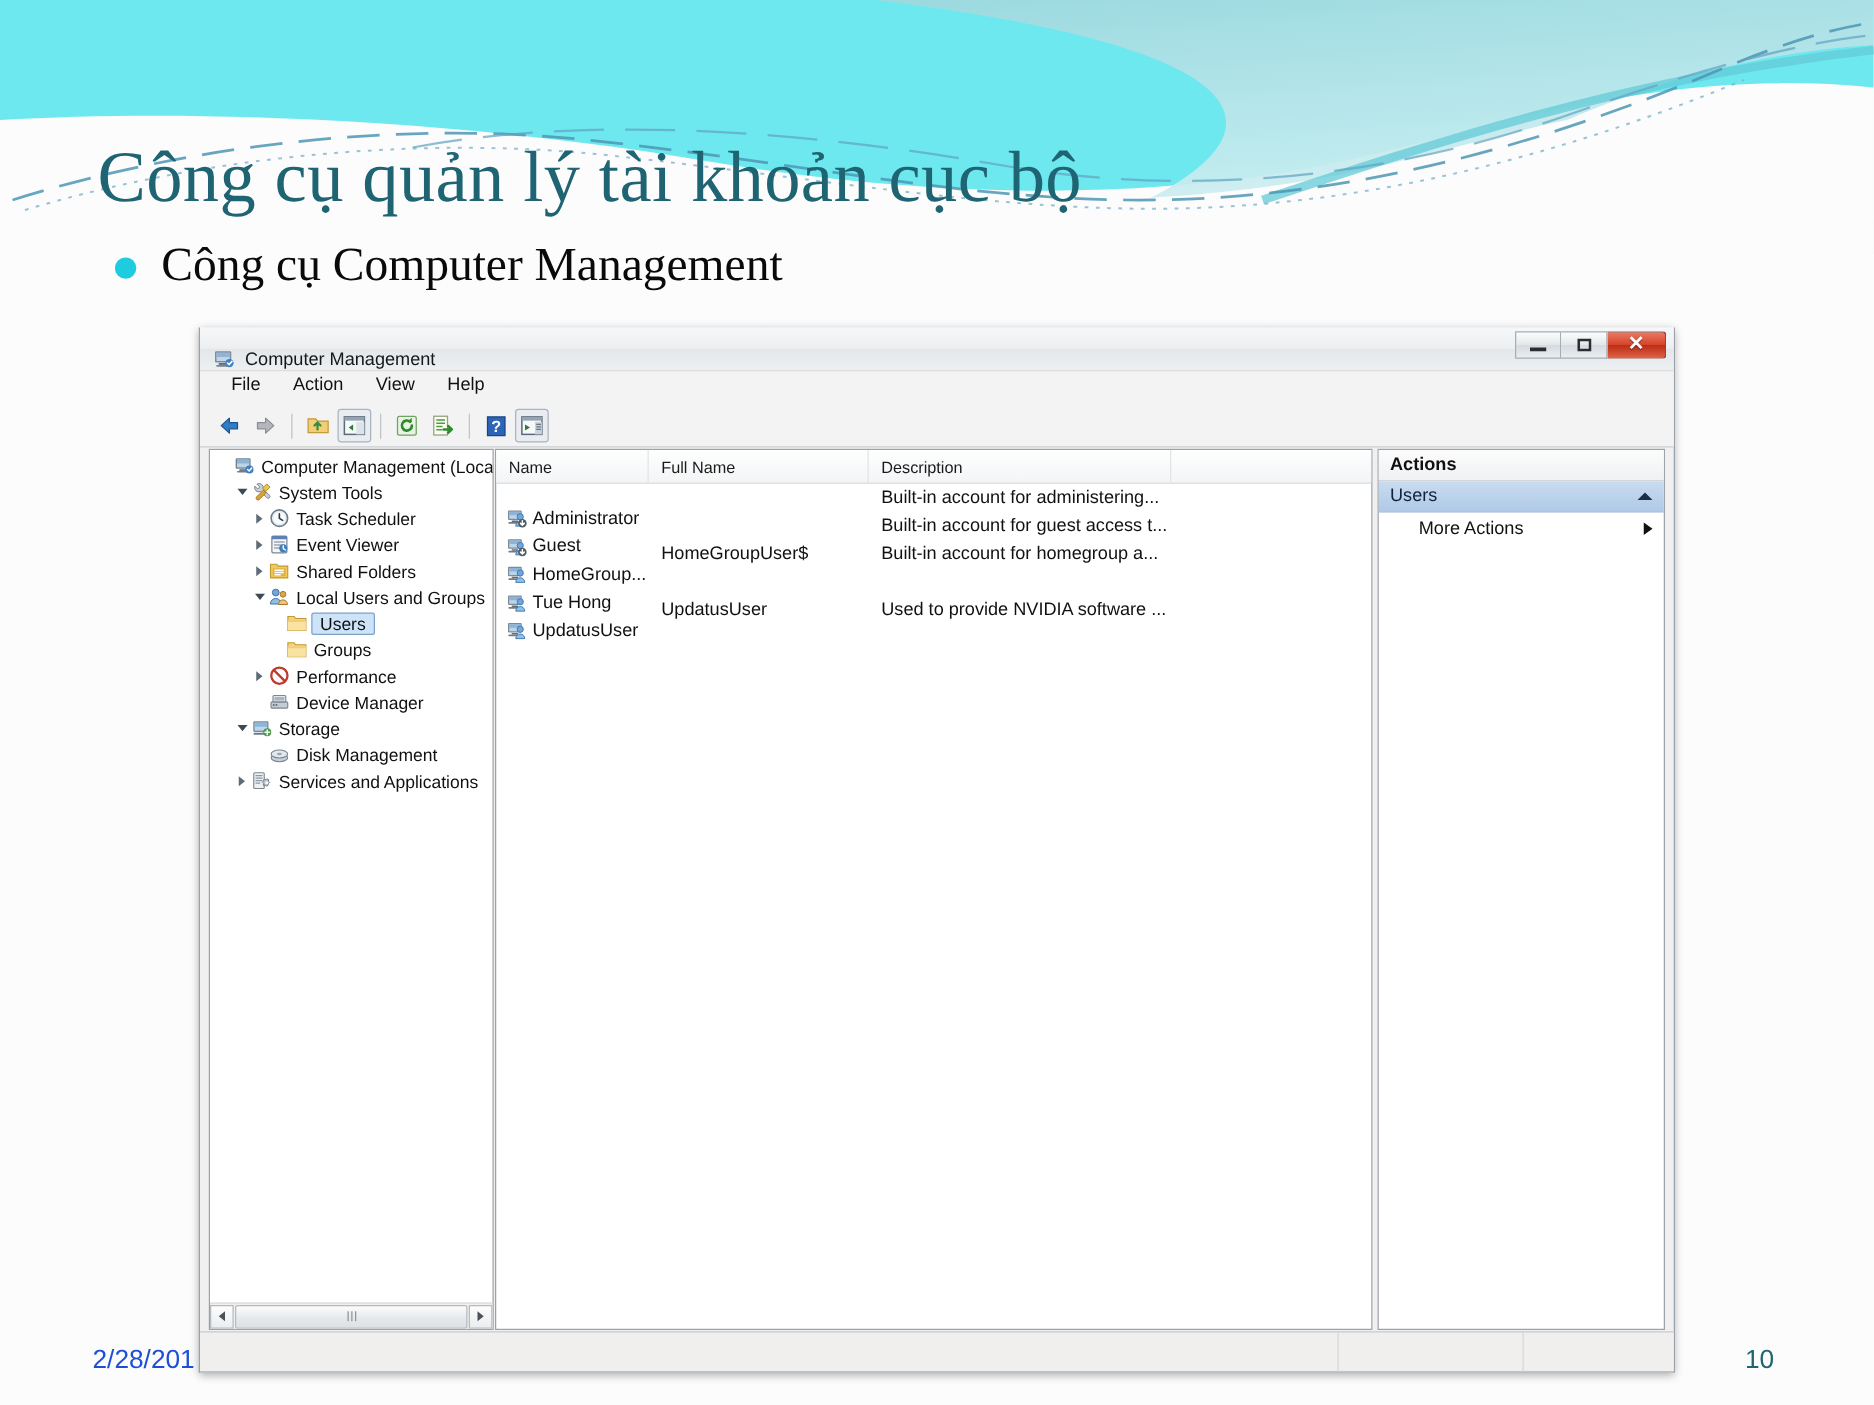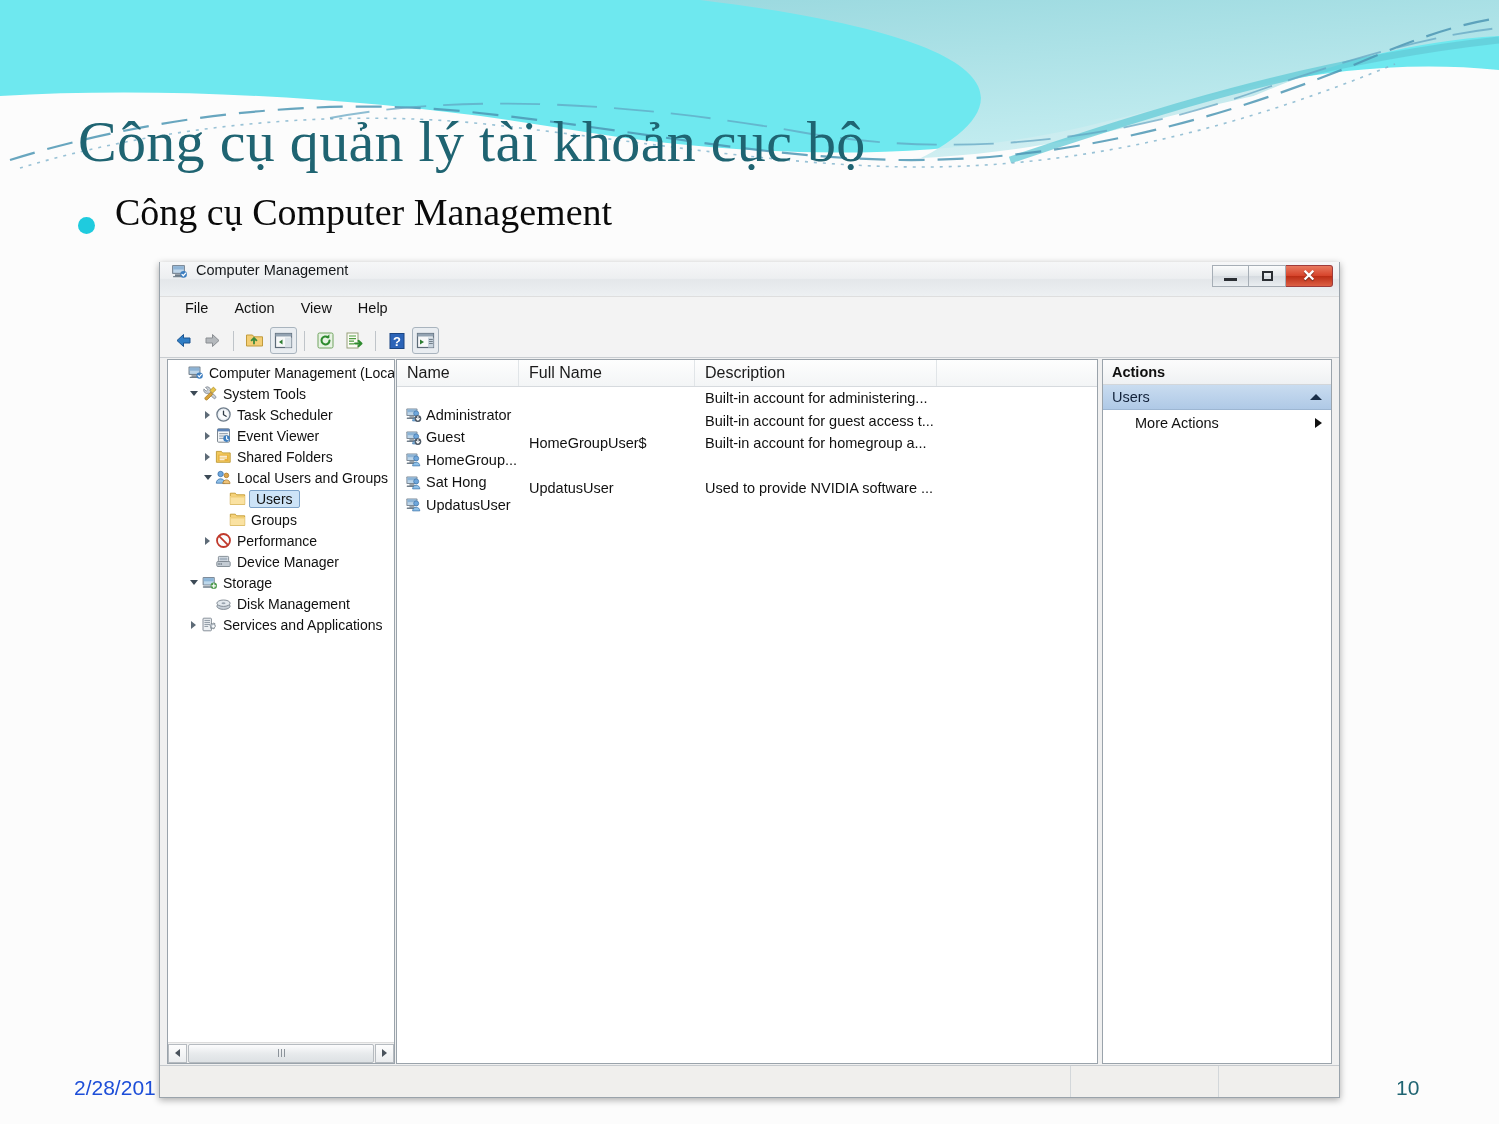--- a/index.html
+++ b/index.html
@@ -16,22 +16,22 @@
   #slide-header svg { display:block; }
 
   
   #page-title {
     position:absolute; left:78px; top:108px;
     font-family:"Liberation Serif", serif;
     font-size:58px; color:#1F6472; white-space:nowrap;
     letter-spacing:0.3px;
   }
   #bullet-row {
-    position:absolute; left:78px; top:190px;
-    display:flex; align-items:flex-end; gap:20px;
+    position:absolute; left:92px; top:190px;
+    display:flex; align-items:flex-start; gap:20px;
   }
   #bullet-dot {
     width:17px; height:17px; border-radius:50%;
     background:#1FCBDE; margin-top:16px; flex:none;
   }
   #bullet-text {
     font-family:"Liberation Serif", serif;
     font-size:38px; color:#0A0A0A; white-space:nowrap;
   }
 
@@ -52,21 +52,21 @@
     background:#F0F0F0;
     border:1px solid #9AA3AB;
     border-top:none;
     box-shadow:0 2px 7px rgba(0,0,0,.33);
     font-size:14.5px; color:#1A1A1A;
   }
   
   #titlebar {
     position:absolute; left:0; top:0; right:0; height:34px;
     background:linear-gradient(to bottom,#F6F7F8 0%,#EDEFF1 48%,#E4E7EA 52%,#EDF0F2 100%);
-    display:flex; align-items:flex-start; padding-left:10px;
+    display:flex; align-items:flex-end; padding-left:10px;
   }
   #titlebar-icon { width:18px; height:18px; margin-right:8px; flex:none; }
   #titlebar-text { font-size:14.5px; color:#15181B; white-space:nowrap; }
   #window-buttons {
     position:absolute; right:6px; top:3px;
     display:flex; gap:0;
   }
   .win-btn {
     width:37px; height:22px;
     border:1px solid #A6AEB6;
@@ -151,21 +151,21 @@
     position:absolute; left:236px; top:1px; right:241px; bottom:1px;
     background:#FFF; border:1px solid #9AA3AB;
   }
   #list-header {
     display:flex; height:27px;
     background:linear-gradient(to bottom,#FEFEFE,#F3F5F6);
     border-bottom:1px solid #D6DADE;
   }
   .lh-cell {
     display:flex; align-items:center; padding-left:10px;
-    font-size:16px; color:#1A1A1A;
+    font-size:13px; color:#1A1A1A;
     border-right:1px solid #E1E5E8; white-space:nowrap;
   }
   .lrow { display:flex; height:22.5px; align-items:center; font-size:14.5px; color:#111; }
   .lc { padding-left:10px; white-space:nowrap; overflow:hidden; display:flex; align-items:center; }
   .lc.name { padding-left:8px; gap:4px;margin-top:33px; }
   .uico { width:17px; height:17px; flex:none; }
 
   
   #actions-pane {
     position:absolute; right:7px; top:1px; width:230px; bottom:1px;
@@ -557,21 +557,21 @@
             <div class="lc name" style="width: 122px;">
               <span class="uico"><svg width="17" height="17" viewBox="0 0 17 17">
                   <rect x="1.4" y="2.4" width="11" height="7.6" rx="0.8" fill="#7D8A97"></rect>
                   <rect x="2.4" y="3.4" width="9" height="5.6" fill="#BCD5E9"></rect>
                   <path d="M2.4 3.4h9v2.8h-9z" fill="#8DB4D6"></path>
                   <rect x="4.4" y="10.4" width="5" height="1.2" fill="#5E6C78"></rect>
                   <rect x="1.7" y="11.6" width="10.4" height="1.3" rx="0.6" fill="#6F7D8A"></rect>
                   <circle cx="11.2" cy="7.4" r="2.5" fill="#6FA7DC" stroke="#3C72A8" stroke-width="0.7"></circle>
                   <path d="M7.6 14.9c0-2.2 1.6-3.7 3.6-3.7s3.6 1.5 3.6 3.7z" fill="#8EC0E8" stroke="#3C72A8" stroke-width="0.7"></path>
                 </svg></span>
-              <span>Sat Hong</span>
+              <span>Tue Hong</span>
             </div>
             <div class="lc" style="width: 176px;"></div>
             <div class="lc" style="flex: 1 1 0%;"></div>
           </div>
           <div class="lrow">
             <div class="lc name" style="width: 122px;">
               <span class="uico"><svg width="17" height="17" viewBox="0 0 17 17">
                   <rect x="1.4" y="2.4" width="11" height="7.6" rx="0.8" fill="#7D8A97"></rect>
                   <rect x="2.4" y="3.4" width="9" height="5.6" fill="#BCD5E9"></rect>
                   <path d="M2.4 3.4h9v2.8h-9z" fill="#8DB4D6"></path>

